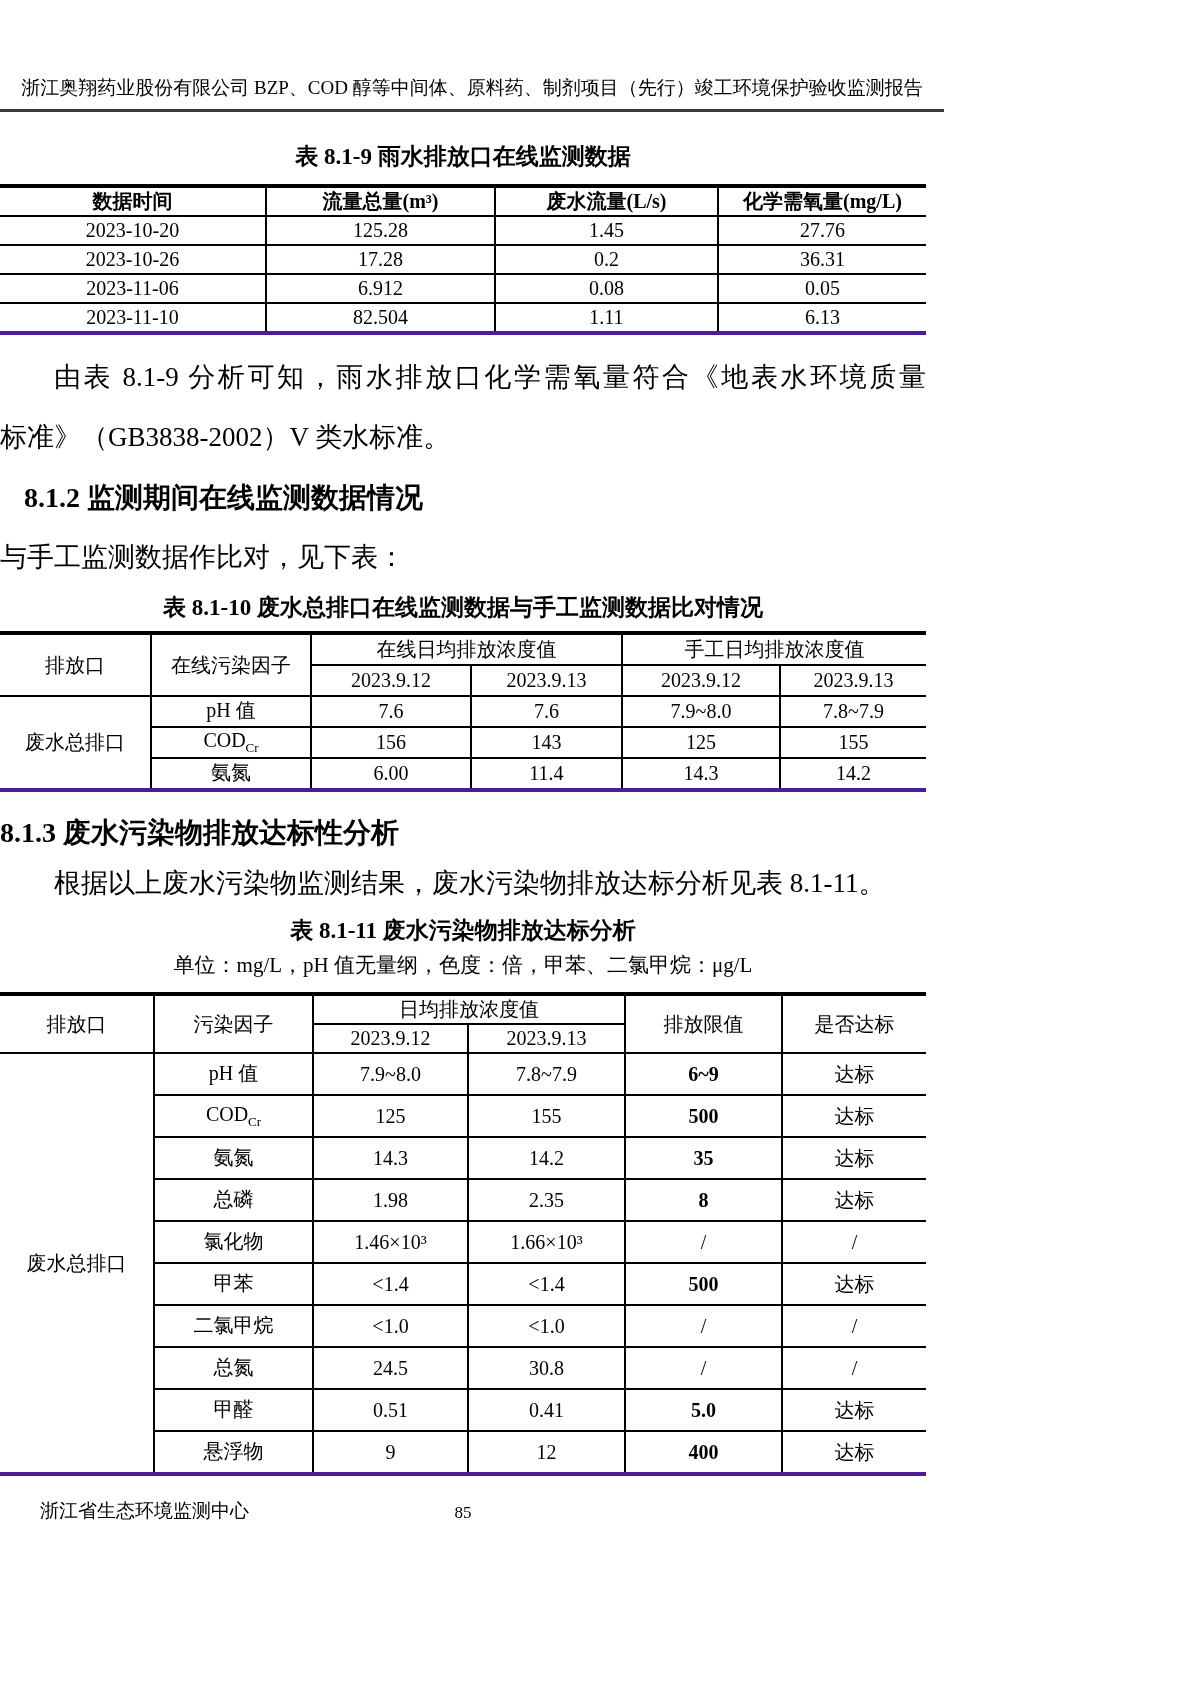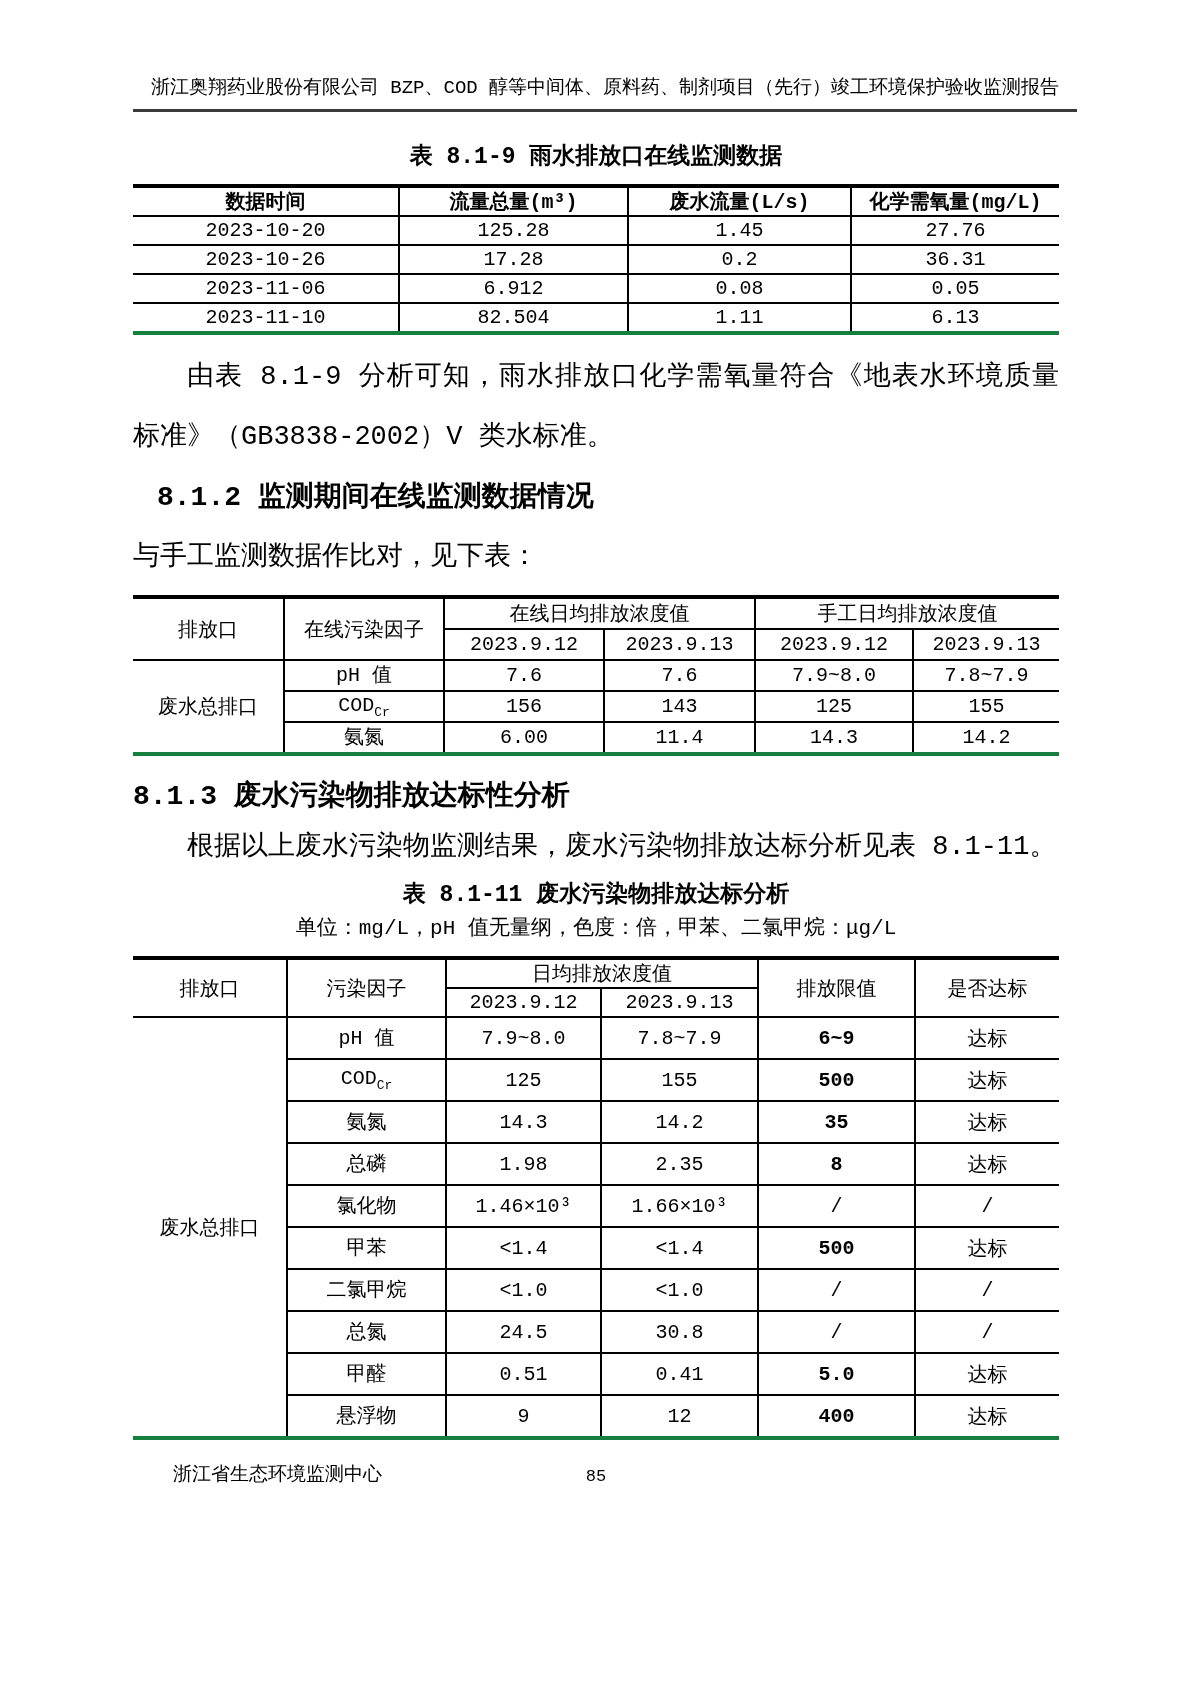--- a/index.html
+++ b/index.html
@@ -1,23 +1,22 @@
 <!DOCTYPE html>
 <html lang="zh"><head>
 <meta charset="utf-8">
 <style>
   html,body{margin:0;padding:0;background:#ffffff;}
   .page{
     position:relative;
     width:1190px;height:1683px;
     background:#fff;
     color:#000;
-    font-family:Liberation Mono, monospace;
+    font-family:Liberation Serif, serif;
     box-sizing:border-box;
-    padding-left:133px;
     overflow:hidden;
   }
   
   .doc-header{
     width:944px;
     margin-top:76px;
     text-align:center;
     font-size:19px;
     line-height:24px;
     padding-bottom:9px;
@@ -60,21 +59,21 @@
   }
   .h812{margin-top:12px;margin-left:24px;}
   .h813{margin-top:22px;}
   .p3{line-height:50px;margin-top:6px;}
   
   table.t{
     width:926px;
     border-collapse:collapse;
     table-layout:fixed;
     border-top:4px solid #000;
-    border-bottom:4px solid #15803d;
+    border-bottom:4px solid #4c1d95;
     border-left:hidden;border-right:hidden;
     font-size:20px;
   }
   table.t td{
     border:2px solid #000;
     text-align:center;
     vertical-align:middle;
     padding:0 2px;
     overflow:hidden;
   }
@@ -159,20 +158,21 @@
     <div class="pline indent just">由表 8.1-9 分析可知，雨水排放口化学需氧量符合《地表水环境质量</div>
     <div class="pline">标准》（GB3838-2002）V 类水标准。</div>
   </div>
 
   <div class="sec-heading h812">8.1.2 监测期间在线监测数据情况</div>
 
   <div class="pwrap">
     <div class="pline">与手工监测数据作比对，见下表：</div>
   </div>
 
+  <div class="tbl-title tt10">表 8.1-10  废水总排口在线监测数据与手工监测数据比对情况</div>
 
   <table class="t t10">
     <colgroup>
         <col style="width:151px">
         <col style="width:160px">
         <col style="width:160px">
         <col style="width:151px">
         <col style="width:158px">
         <col style="width:146px">
       </colgroup>

